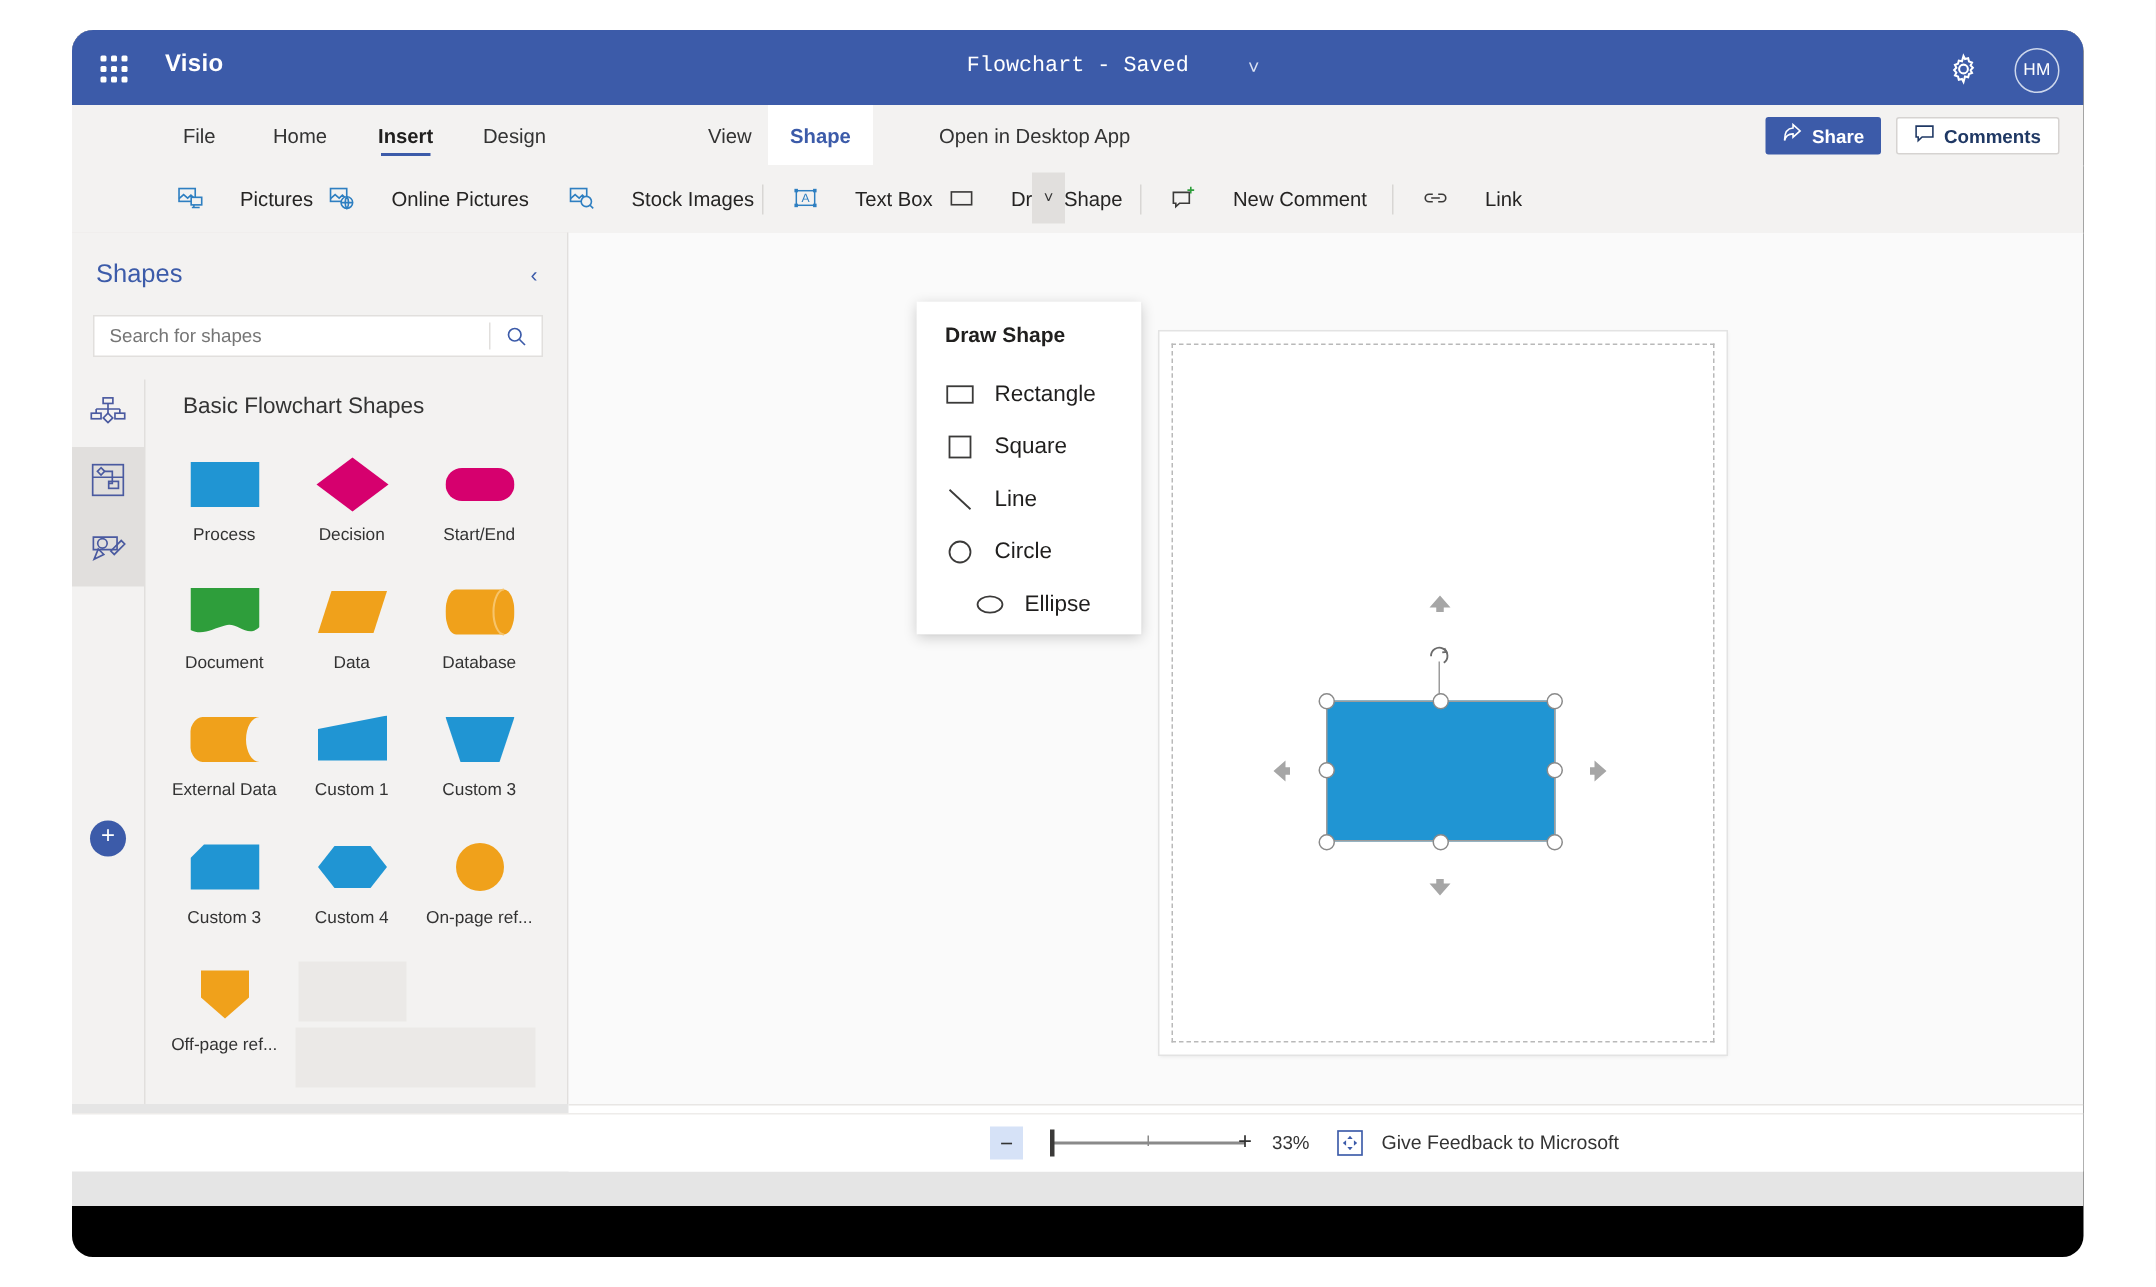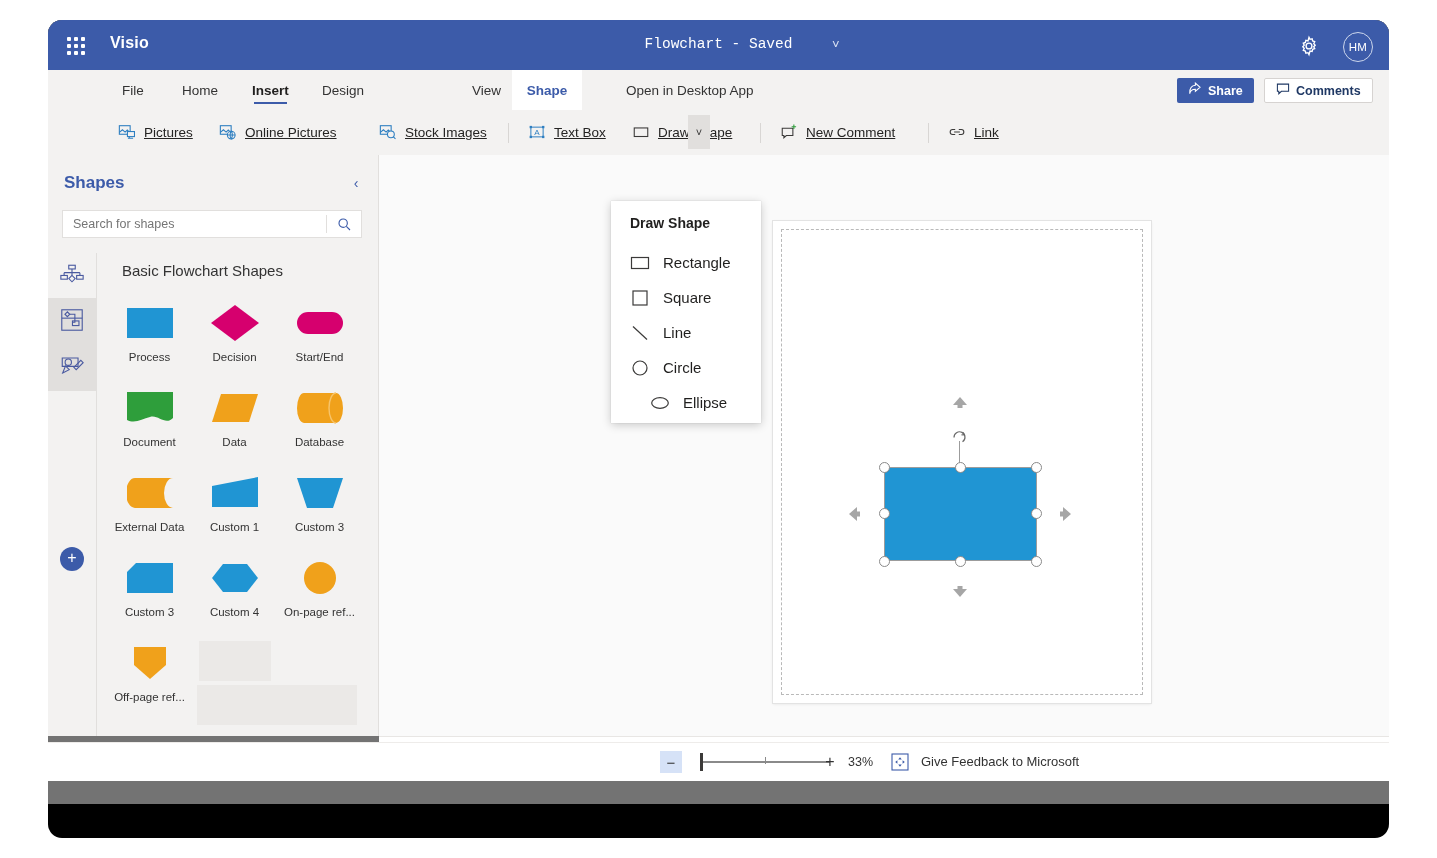--- a/index.html
+++ b/index.html
@@ -1,20 +1,20 @@
 <!DOCTYPE html>
 <html><head>
 <meta charset="utf-8">
 <style>
   html,body{margin:0;padding:0;background:#ffffff;}
   body{width:1437px;height:858px;font-family:"Liberation Sans",sans-serif;overflow:hidden;}
 
   
   #frame{position:absolute;left:48px;top:20px;width:1341px;height:818px;background:#000;border-radius:14px;overflow:hidden;}
-  #app{position:absolute;left:0;top:0;width:1341px;height:784px;background:#737373;overflow:hidden;}
+  #app{position:absolute;left:0;top:0;width:1341px;height:784px;background:#e5e5e5;overflow:hidden;}
 
   
   #titlebar{position:absolute;left:0;top:0;width:1341px;height:50px;background:#3c5ba9;}
   .waffle{position:absolute;left:18px;top:16px;width:20px;height:20px;display:grid;grid-template-columns:repeat(3,4px);grid-template-rows:repeat(3,4px);gap:3px;align-content:center;justify-content:center;}
   .waffle i{display:block;width:4px;height:4px;background:#fff;border-radius:1px;}
   #applabel{position:absolute;left:62px;top:14px;color:#fff;font-size:16px;font-weight:600;letter-spacing:.2px;}
   #doctitle{position:absolute;left:0;top:15px;width:1341px;text-align:center;color:#fff;font-size:14.5px;pointer-events:none;}
   #doctitle span{pointer-events:auto;font-family:Liberation Mono, monospace;}
   #titlechev{position:absolute;left:784px;top:17px;color:#dbe2f3;font-size:13px;}
   #gear{position:absolute;left:1250px;top:15px;width:22px;height:22px;}
@@ -25,34 +25,34 @@
   .tab{position:absolute;top:0;height:40px;display:flex;align-items:center;justify-content:center;font-size:13.5px;color:#333;padding:0 12px;box-sizing:border-box;}
   .tab.active-underline{color:#201f1e;font-weight:700;}
   .tab.active-underline::after{content:"";position:absolute;left:14px;right:14px;bottom:6px;height:2.2px;background:#3c5ba9;}
   .tab.ctx{background:#fff;color:#3c5ba9;font-weight:600;}
   #opendesktop{position:absolute;left:578px;top:0;height:40px;display:flex;align-items:center;font-size:13.5px;color:#333;}
   #share-btn{position:absolute;left:1129px;top:8px;height:25px;background:#3c5ba9;color:#fff;border-radius:2px;display:flex;align-items:center;gap:6px;padding:0 11px;font-size:12.5px;font-weight:600;}
   #comments-btn{position:absolute;left:1216px;top:8px;height:25px;background:#fff;color:#1f3864;border:1px solid #d6d3d1;border-radius:2px;display:flex;align-items:center;gap:6px;padding:0 11px;font-size:12.5px;font-weight:600;box-sizing:border-box;}
 
   
   #cmdbar{position:absolute;left:0;top:90px;width:1341px;height:45px;background:#f3f2f1;border-bottom:1px solid #e6e4e2;}
-  .cmd{position:absolute;top:5px;height:34px;display:flex;align-items:center;gap:8px;font-size:13.5px;color:#252423;padding:0 8px;box-sizing:border-box;text-decoration:underline;}
+  .cmd{position:absolute;top:5px;height:34px;display:flex;align-items:center;gap:24px;font-size:13.5px;color:#252423;padding:0 8px;box-sizing:border-box;}
   .cmd svg{display:block;}
   .vsep{position:absolute;top:13px;width:1px;height:20px;background:#d8d6d4;}
   #drawshape-caret{position:absolute;left:640px;top:5px;width:22px;height:34px;background:#e1dfdd;display:flex;align-items:center;justify-content:center;font-size:11px;color:#333;}
 
   
   #dropdown{position:absolute;left:563px;top:181px;width:150px;height:222px;background:#fff;box-shadow:0 2px 9px rgba(0,0,0,.20),0 0 1px rgba(0,0,0,.20);z-index:40;}
   #dropdown h4{margin:0;position:absolute;left:19px;top:14px;font-size:14px;font-weight:700;color:#201f1e;}
   .dd-item{position:absolute;left:0;width:150px;height:35px;display:flex;align-items:center;gap:13px;padding-left:19px;box-sizing:border-box;font-size:15px;color:#201f1e;}
   .dd-ico{width:20px;height:20px;display:flex;align-items:center;justify-content:center;flex:none;}
 
   
   #panel{position:absolute;left:0;top:135px;width:330px;height:581px;background:#f3f2f1;border-right:1px solid #e1dfdd;}
-  #panel-title{position:absolute;left:16px;top:18px;font-size:17px;color:#3c5ba9;font-weight:700;}
+  #panel-title{position:absolute;left:16px;top:18px;font-size:17px;color:#3c5ba9;font-weight:400;}
   #panel-collapse{position:absolute;left:300px;top:20px;font-size:14px;color:#3c5ba9;width:16px;text-align:center;}
   #search{position:absolute;left:14px;top:55px;width:300px;height:28px;background:#fff;border:1px solid #e1dfdd;box-sizing:border-box;display:flex;align-items:center;}
   #search input{border:0;outline:0;flex:1;height:26px;padding-left:10px;font-size:12.5px;color:#605e5c;font-family:"Liberation Sans",sans-serif;background:transparent;}
   #search .sdiv{width:1px;height:18px;background:#e1dfdd;}
   #search .sbtn{width:34px;height:26px;display:flex;align-items:center;justify-content:center;}
   #rail{position:absolute;left:0;top:98px;width:48px;height:483px;background:#f3f2f1;}
   .rail-btn{position:absolute;left:0;width:48px;height:48px;display:flex;align-items:center;justify-content:center;}
   .rail-btn.sel{background:#e1dfdd;}
   #addstencil{position:absolute;left:12px;top:294px;width:24px;height:24px;border-radius:50%;background:#3c5ba9;color:#fff;font-size:16px;line-height:22px;text-align:center;font-weight:400;}
   #stencil{position:absolute;left:48px;top:98px;width:281px;height:483px;background:#f3f2f1;border-left:1px solid #e1dfdd;overflow:hidden;}

